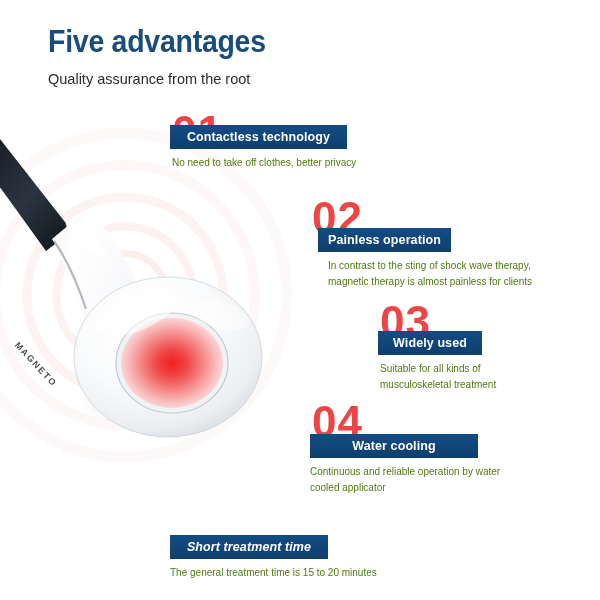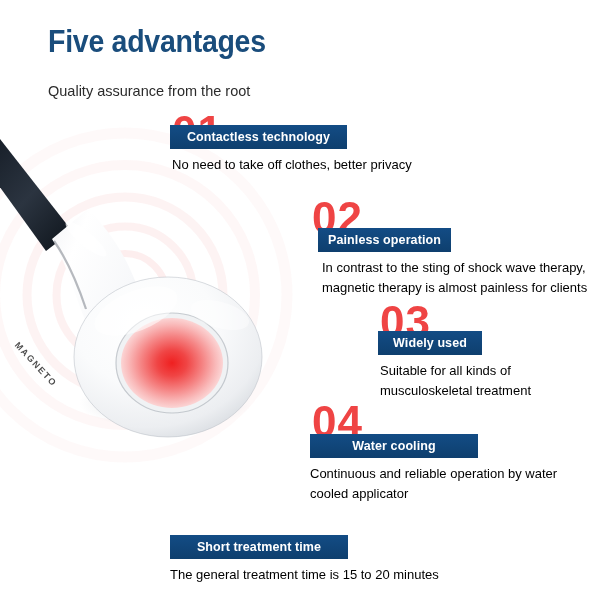--- a/index.html
+++ b/index.html
@@ -27,21 +27,21 @@
     font-weight:bold;
     color:#1a4d7c;
     letter-spacing:-0.3px;
     transform:scaleX(0.92);
     transform-origin:left center;
     line-height:1.05;
     white-space:nowrap;
   }
 
   #subtitle {
-    margin-top:24px;
+    margin-top:12px;
     font-size:14.5px;
     color:#2b2b2b;
     font-weight:400;
     white-space:nowrap;
   }
 
   
   #device-art {
     position:absolute;
     left:-40px; top:135px;
@@ -104,50 +104,50 @@
     padding:5px 0 5px 0;
     text-align:center;
     white-space:nowrap;
     letter-spacing:0.1px;
   }
 
   .adv-desc {
     position:relative;
     z-index:2;
     margin-top:6px;
-    font-size:13px;
-    color:#000000;
+    font-size:10px;
+    color:#4d7c0f;
     line-height:1.55;
     white-space:pre-line;
   }
 
   
   #adv-01            { left:170px; top:110px; }
   #adv-01 .adv-number{ left:2px;   top:0px; }
   #adv-01 .adv-badge { margin-top:15px; width:177px; }
   #adv-01 .adv-desc  { margin-left:2px; }
 
   #adv-02            { left:310px; top:196px; }
   #adv-02 .adv-number{ left:2px;   top:0px; }
   #adv-02 .adv-badge { margin-top:32px; width:133px;margin-left:8px; }
-  #adv-02 .adv-desc  { margin-left:12px; }
+  #adv-02 .adv-desc  { margin-left:18px; }
 
   #adv-03            { left:378px; top:300px; }
   #adv-03 .adv-number{ left:2px;   top:0px; }
   #adv-03 .adv-badge { margin-top:31px; width:104px; }
   #adv-03 .adv-desc  { margin-left:2px; }
 
   #adv-04            { left:310px; top:400px; }
   #adv-04 .adv-number{ left:2px;   top:0px; }
   #adv-04 .adv-badge { margin-top:34px; width:168px; }
   #adv-04 .adv-desc  { margin-left:0px; }
 
   #adv-05            { left:170px; top:503px; }
   #adv-05 .adv-number{ left:2px;   top:0px; }
-  #adv-05 .adv-badge { margin-top:32px; width:178px; }
+  #adv-05 .adv-badge { margin-top:32px; width:158px;font-style:italic; }
   #adv-05 .adv-desc  { margin-left:0px; }
 </style>
 </head>
 <body>
 
 <div id="page">
 
   <div id="header">
     <div id="title">Five advantages</div>
     <div id="subtitle">Quality assurance from the root</div>

